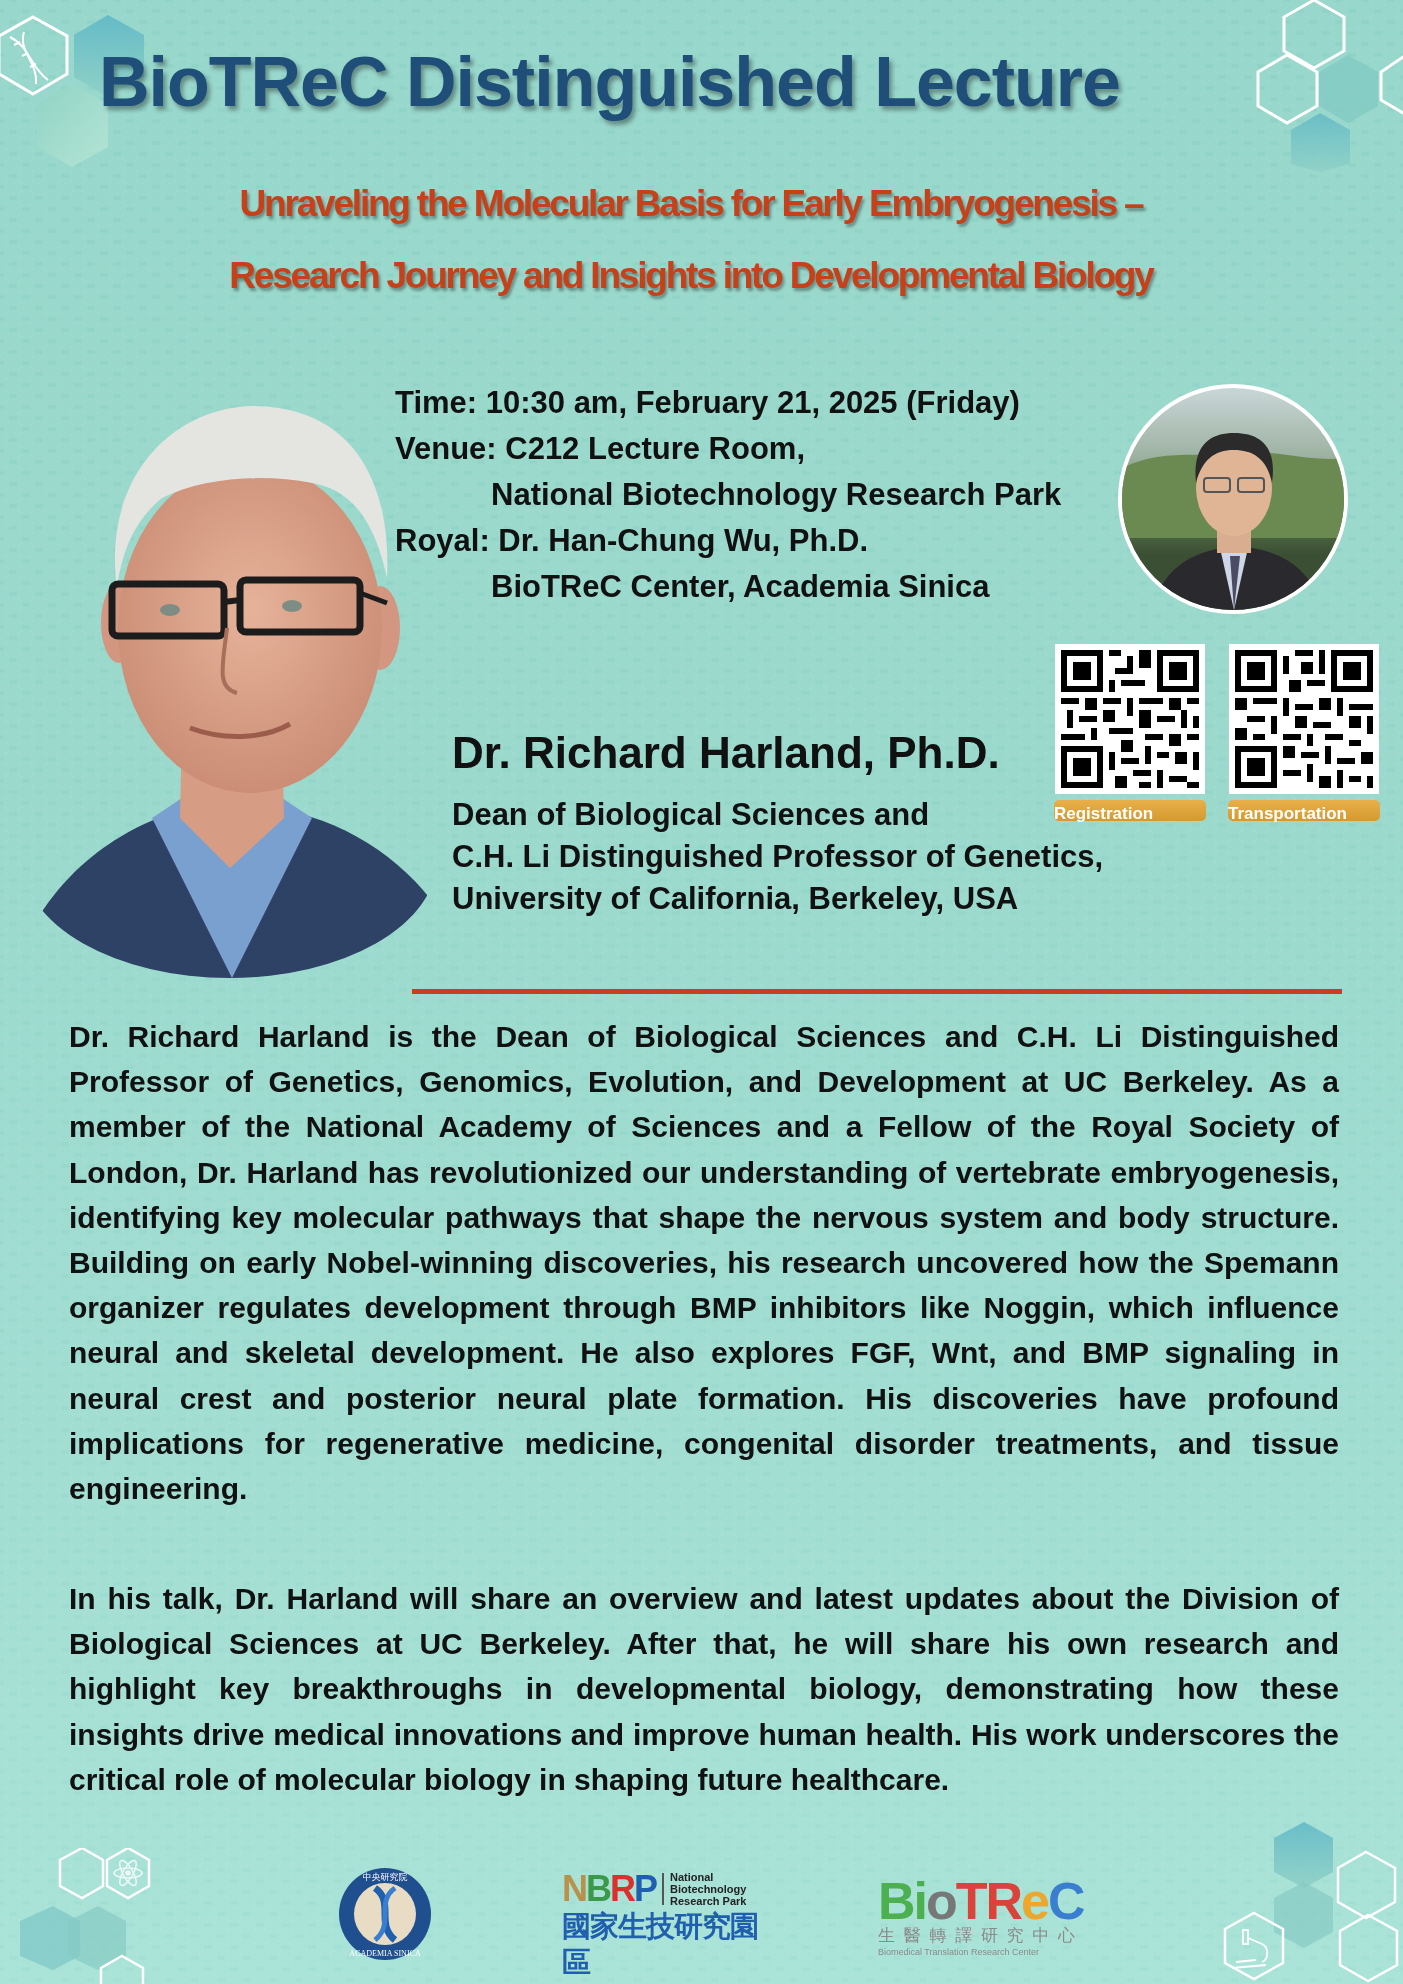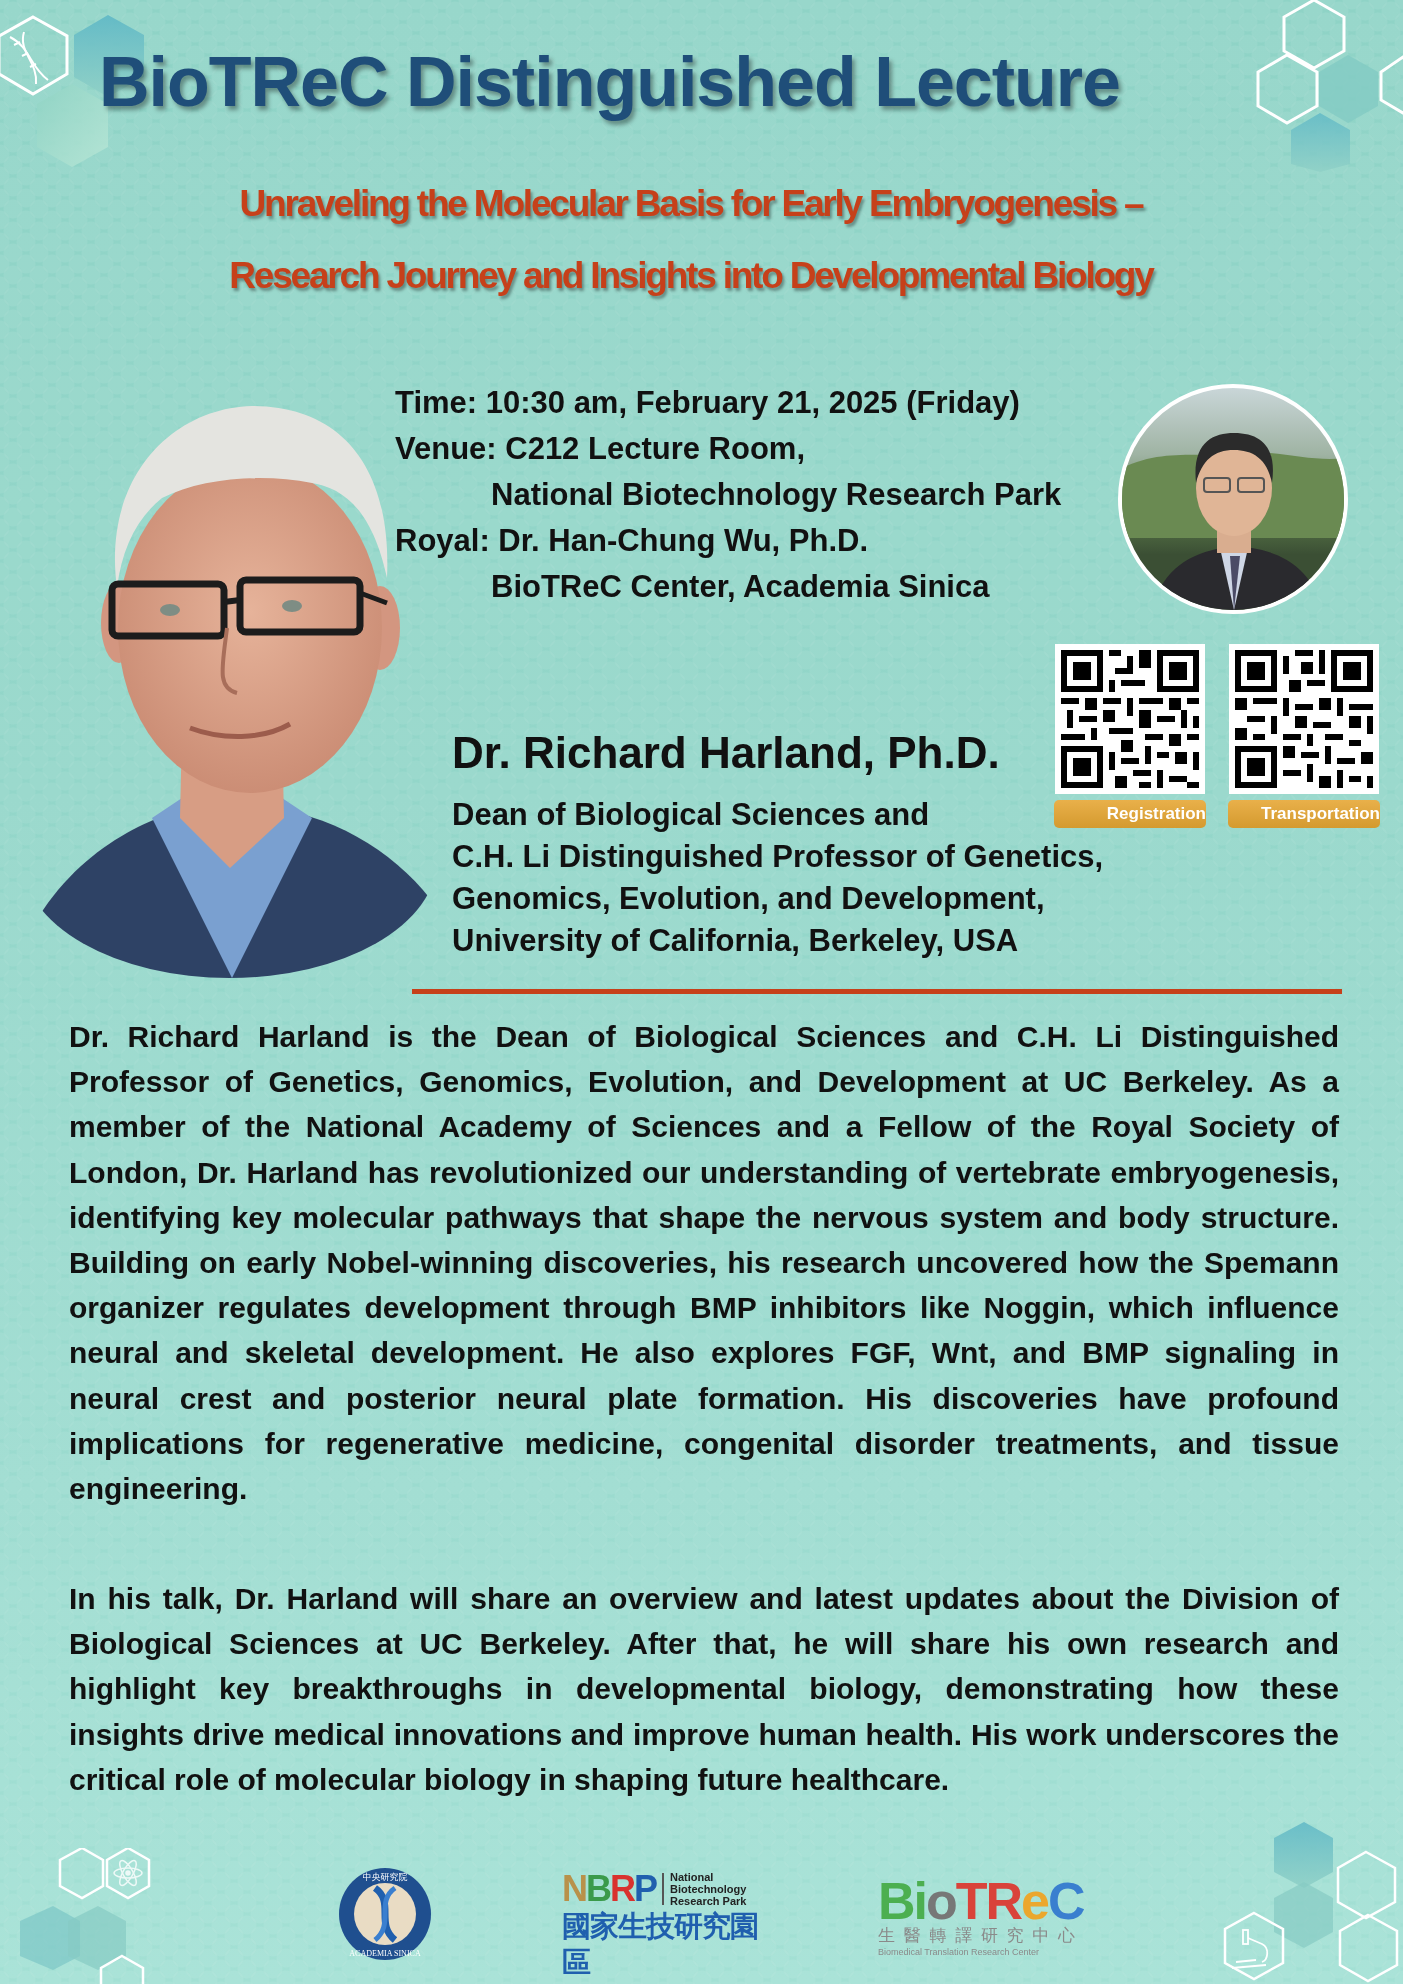--- a/index.html
+++ b/index.html
@@ -41,23 +41,23 @@
   }
   .host-photo {
     position:absolute; left:1118px; top:384px; width:230px; height:230px; border-radius:50%;
     border:4px solid #fff; box-sizing:border-box; overflow:hidden;
     background: linear-gradient(180deg, #c9d6d8 0%, #9fb3a3 30%, #5e7d4c 55%, #3b4f34 75%);
   }
   .qr-box {
     position:absolute; width:150px; height:150px; background:#fff; top:644px;
   }
   .qr-label {
-    position:absolute; top:800px; width:152px; height:28px; border-radius:5px;
+    position:absolute; top:800px; width:152px; height:21px; border-radius:5px;
     background: linear-gradient(180deg, #e9b04a 0%, #d49a2f 100%);
-    color:#fff; font-weight:bold; font-size:17px; text-align:right; line-height:28px;
+    color:#fff; font-weight:bold; font-size:17px; text-align:left; line-height:28px;
   }
   .speaker-name {
     position:absolute; left:452px; top:728px; font-size:44px; font-weight:bold; color:#111;
   }
   .speaker-title {
     position:absolute; left:452px; top:794px; font-size:31px; font-weight:bold; line-height:42px; color:#111;
   }
   .divider {
     position:absolute; left:412px; top:989px; width:930px; height:5px; background:#c6401a;
   }
@@ -269,21 +269,20 @@
         <rect x="23" y="22" width="1" height="2"></rect>
     </g>
   </svg>
 </div>
 <div class="qr-label" style="left:1228px">Transportation</div>
 
 <div class="speaker-name">Dr. Richard Harland, Ph.D.</div>
 <div class="speaker-title">
   <div>Dean of Biological Sciences and</div>
   <div>C.H. Li Distinguished Professor of Genetics,</div>
-  <div>Genomics, Evolution, and Development,</div>
   <div>University of California, Berkeley, USA</div>
 </div>
 
 <div class="divider"></div>
 
 <div class="bio" style="top:1014px">Dr. Richard Harland is the Dean of Biological Sciences and C.H. Li Distinguished Professor of Genetics, Genomics, Evolution, and Development at UC Berkeley. As a member of the National Academy of Sciences and a Fellow of the Royal Society of London, Dr. Harland has revolutionized our understanding of vertebrate embryogenesis, identifying key molecular pathways that shape the nervous system and body structure. Building on early Nobel-winning discoveries, his research uncovered how the Spemann organizer regulates development through BMP inhibitors like Noggin, which influence neural and skeletal development. He also explores FGF, Wnt, and BMP signaling in neural crest and posterior neural plate formation. His discoveries have profound implications for regenerative medicine, congenital disorder treatments, and tissue engineering.</div>
 <div class="bio" style="top:1576px">In his talk, Dr. Harland will share an overview and latest updates about the Division of Biological Sciences at UC Berkeley.  After that, he will share his own research and highlight key breakthroughs in developmental biology, demonstrating how these insights drive medical innovations and improve human health. His work underscores the critical role of molecular biology in shaping future healthcare.</div>
 
 <svg class="hex" style="left:18px;top:1848px" width="160" height="136" viewBox="0 0 160 136">
   <polygon points="35,58 62,73 62,108 35,122 2,108 2,73" fill="#7cc6c6" opacity="0.7"></polygon>

